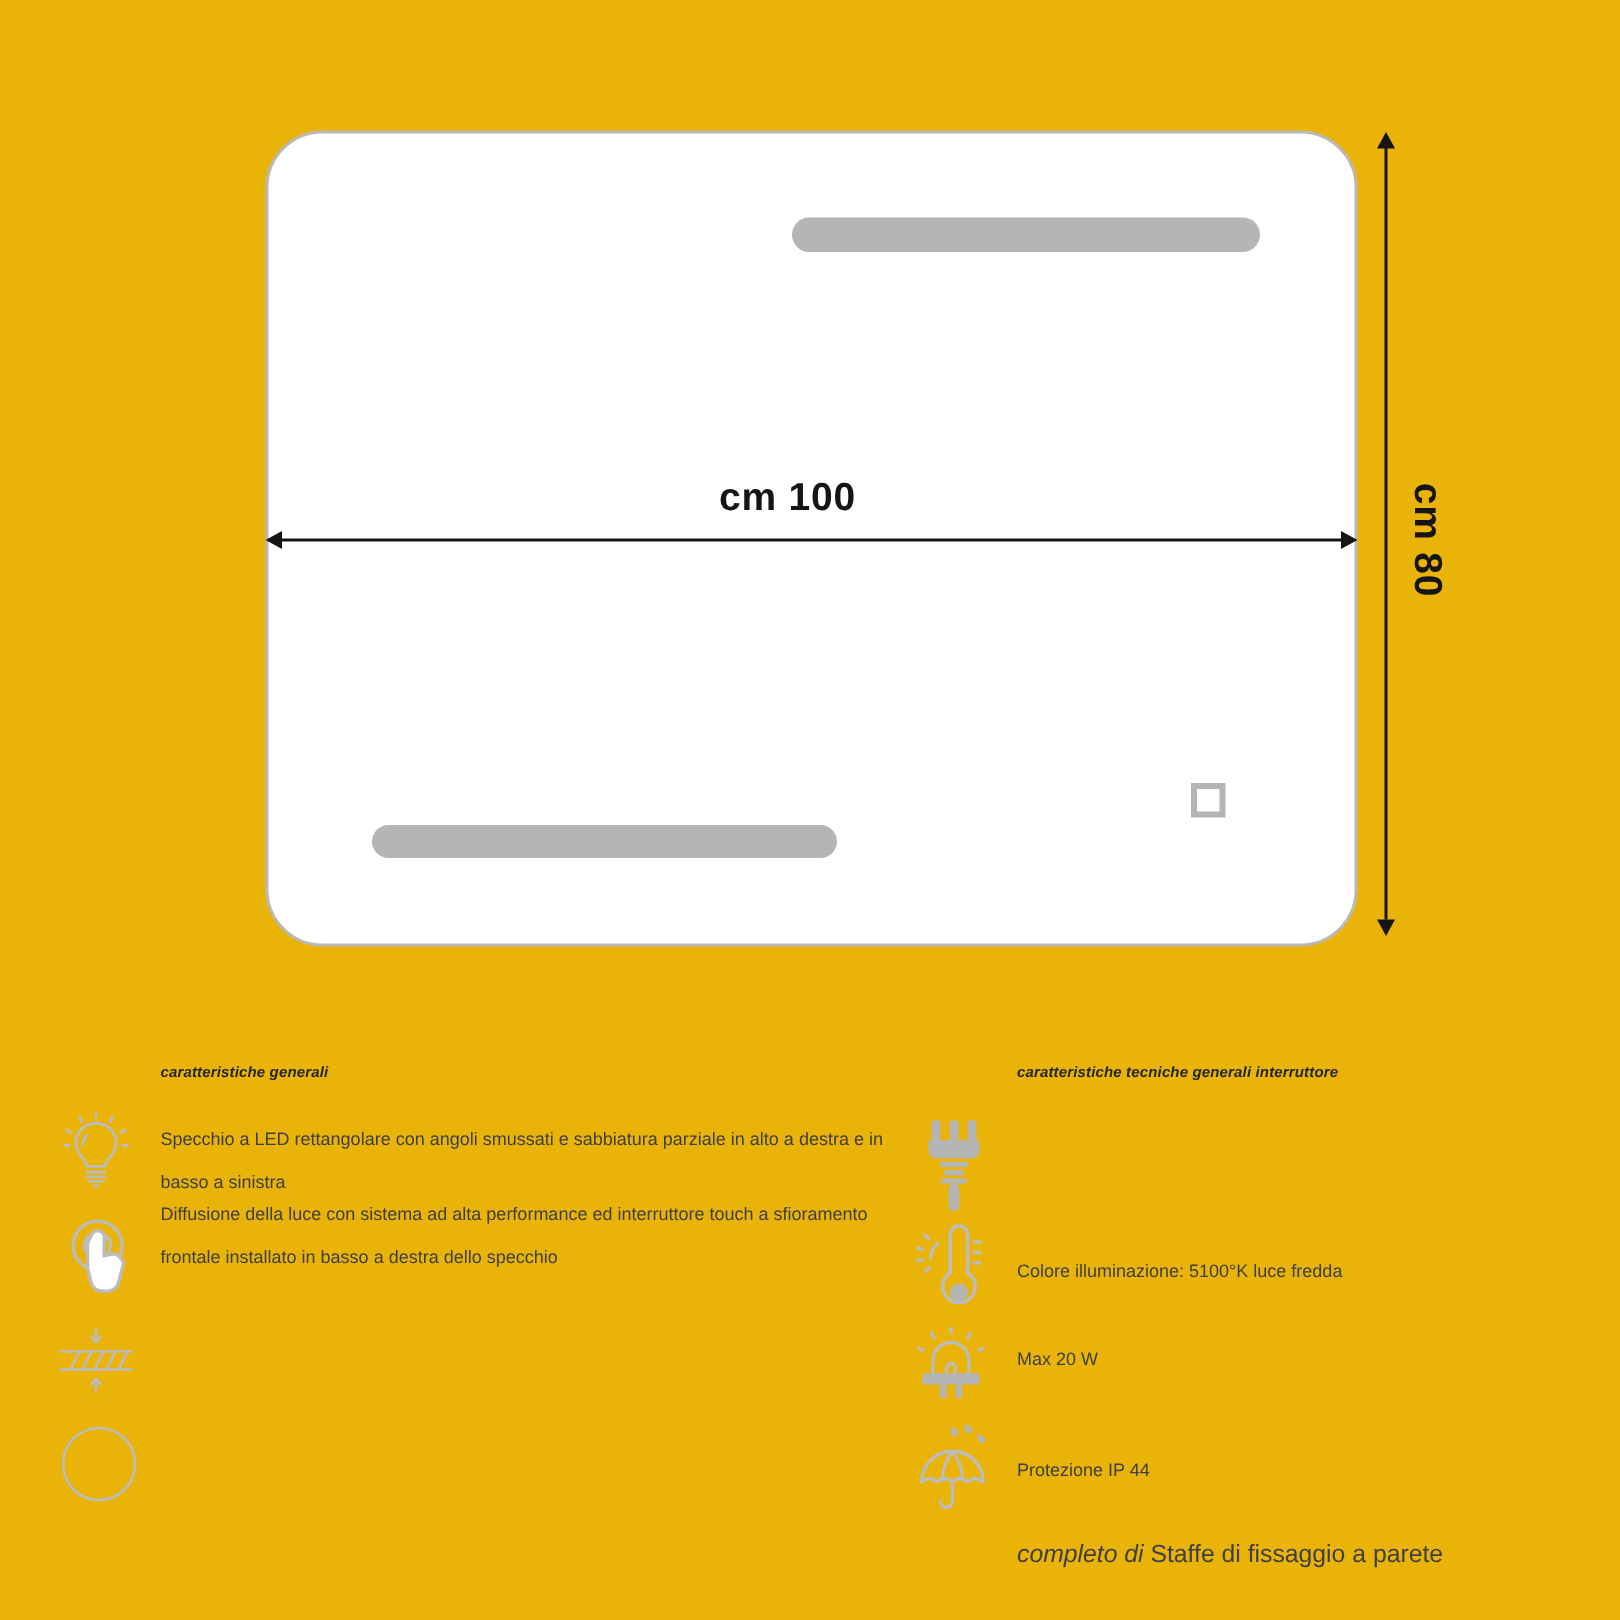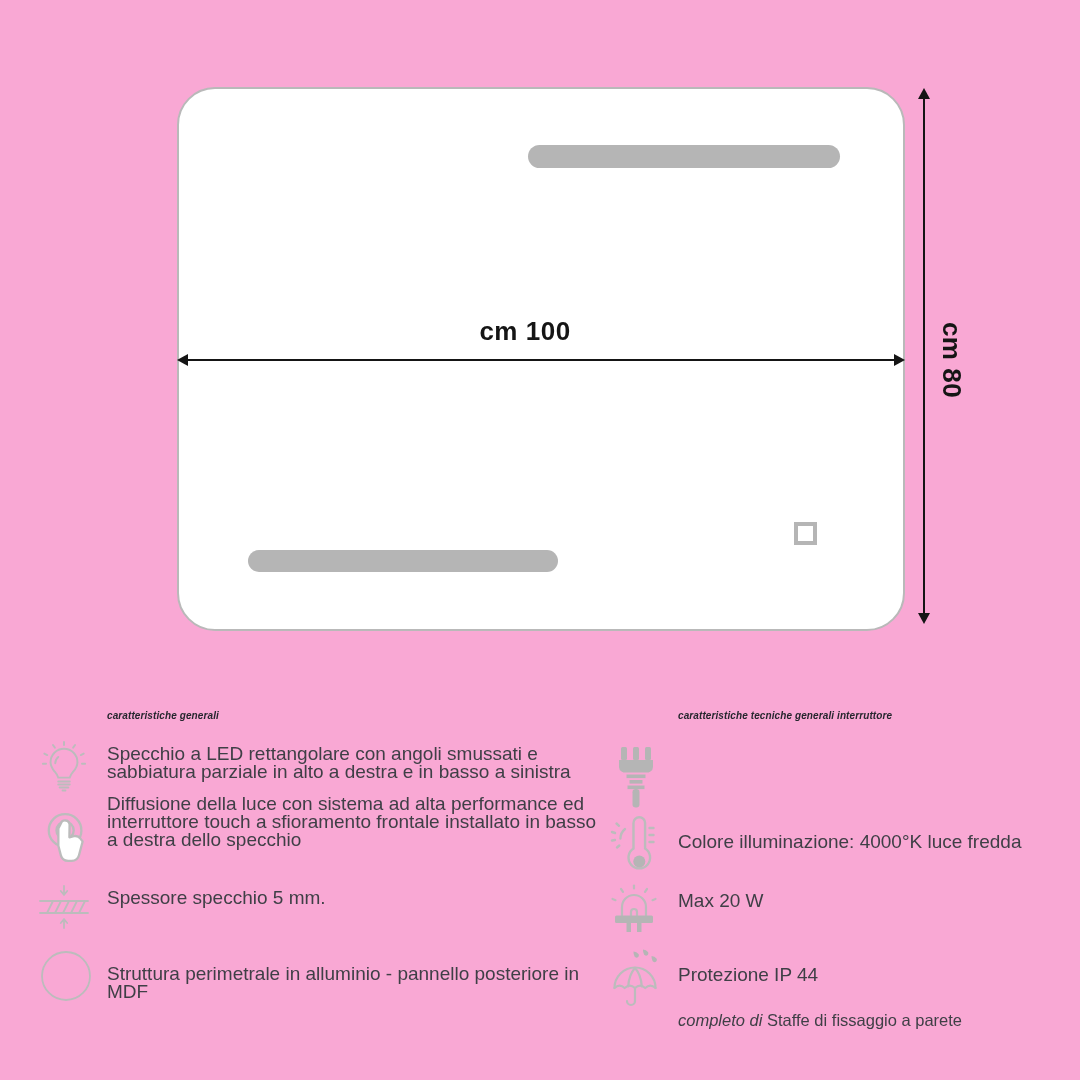--- a/index.html
+++ b/index.html
@@ -1,17 +1,17 @@
 <!DOCTYPE html>
 <html><head>
 <meta charset="utf-8">
 <style>
   html,body{margin:0;padding:0;background:#fff;}
   .page{
-    position:relative;width:1080px;height:1080px;background:#f9a8d4;
+    position:relative;width:1080px;height:1080px;background:#eab308;
     font-family:"Liberation Sans", sans-serif;overflow:hidden;
   }
   
   .mirror{
     position:absolute;left:177px;top:87px;width:724px;height:540px;
     border:2px solid #b9b9b9;border-radius:38px;background:#fff;
   }
   .frost-bar{position:absolute;background:#b5b5b5;}
   .bar-top{left:528px;top:145px;width:312px;height:23px;border-radius:12px;}
   .bar-bottom{left:248px;top:550px;width:310px;height:22px;border-radius:11px;}
@@ -33,26 +33,26 @@
   .dim-label-h{
     left:907px;top:345px;width:90px;height:30px;line-height:30px;text-align:center;
     transform:rotate(90deg);
   }
   
   .col-header{
     position:absolute;font-size:10px;font-weight:bold;font-style:italic;color:#26262e;
     letter-spacing:0.1px;
   }
   .feature-text{
-    position:absolute;font-size:19px;line-height:18px;color:#3f3f46;
+    position:absolute;font-size:12px;line-height:29px;color:#3f3f46;
   }
   .feature-icon{position:absolute;}
   .left-text{left:107px;width:500px;}
   .right-text{left:678px;width:400px;}
-  .footnote{position:absolute;left:678px;width:400px;font-size:16.5px;color:#3f3f46;}
+  .footnote{position:absolute;left:678px;width:400px;font-size:16.5px;color:#3f3f46;margin-top:16px;}
   .footnote .it{font-style:italic;}
   svg{display:block;}
 </style>
 </head>
 <body>
 
 <div class="page">
 
   <div class="mirror"></div>
   <div class="frost-bar bar-top"></div>
@@ -107,28 +107,26 @@
       <line x1="4" y1="29" x2="52" y2="29"></line>
       <line x1="11" y1="29" x2="17" y2="17"></line>
       <line x1="19" y1="29" x2="25" y2="17"></line>
       <line x1="27" y1="29" x2="33" y2="17"></line>
       <line x1="35" y1="29" x2="41" y2="17"></line>
       <line x1="43" y1="29" x2="49" y2="17"></line>
       <line x1="28" y1="44" x2="28" y2="36.5"></line>
       <path d="M24.8 39 L28 35.2 L31.2 39"></path>
     </svg>
   </div>
-  <div class="feature-text left-text" style="top:889px;">Spessore specchio 5 mm.</div>
 
   <div class="feature-icon" style="left:40px;top:948px;">
     <svg width="52" height="56" viewBox="0 0 52 56" fill="none" stroke="#bcbcbc" stroke-width="1.8">
       <circle cx="26" cy="28" r="24"></circle>
     </svg>
   </div>
-  <div class="feature-text left-text" style="top:965px;">Struttura perimetrale in alluminio - pannello posteriore in MDF</div>
 
   <div class="col-header" style="left:678px;top:710px;">caratteristiche tecniche generali interruttore</div>
 
   <div class="feature-icon" style="left:618px;top:746px;">
     <svg width="36" height="62" viewBox="0 0 36 62" fill="#b5b5b5" stroke="none">
       <rect x="3" y="1" width="6" height="13" rx="1.5"></rect>
       <rect x="15" y="1" width="6" height="13" rx="1.5"></rect>
       <rect x="27" y="1" width="6" height="13" rx="1.5"></rect>
       <path d="M1 14 h34 v7 a5 5 0 0 1 -2.6 4.4 l-1.9 1 h-25 l-1.9 -1 A5 5 0 0 1 1 21 z"></path>
       <rect x="8.5" y="28.5" width="19" height="3.6"></rect>
@@ -145,21 +143,21 @@
       <line x1="41.5" y1="14" x2="45.5" y2="14"></line>
       <line x1="41.5" y1="21" x2="45.5" y2="21"></line>
       <line x1="41.5" y1="28" x2="45.5" y2="28"></line>
       <path d="M17 15 a13 13 0 0 0 -4.6 9.5"></path>
       <line x1="8.5" y1="9.5" x2="11" y2="11.8"></line>
       <line x1="4" y1="18" x2="7" y2="19"></line>
       <line x1="4" y1="26.5" x2="7" y2="26"></line>
       <line x1="9" y1="33.5" x2="11.3" y2="31.5"></line>
     </svg>
   </div>
-  <div class="feature-text right-text" style="top:833px;">Colore illuminazione: 4000°K luce fredda</div>
+  <div class="feature-text right-text" style="top:833px;">Colore illuminazione: 5100°K luce fredda</div>
 
   <div class="feature-icon" style="left:608px;top:884px;">
     <svg width="52" height="54" viewBox="0 0 52 54" fill="none" stroke="#bcbcbc" stroke-width="2.2" stroke-linecap="round">
       <path d="M14 31.5 v-8.5 a12 12 0 0 1 24 0 v8.5"></path>
       <path d="M23 31.5 v-3.5 a3 3 0 0 1 6 0 v3.5"></path>
       <rect x="7" y="31.5" width="38" height="7.5" rx="1.5" fill="#b5b5b5" stroke="none"></rect>
       <rect x="18.5" y="39" width="4.5" height="9" fill="#b5b5b5" stroke="none"></rect>
       <rect x="29" y="39" width="4.5" height="9" fill="#b5b5b5" stroke="none"></rect>
       <line x1="26" y1="1.5" x2="26" y2="4.5"></line>
       <line x1="13" y1="5" x2="15" y2="7.8"></line>

